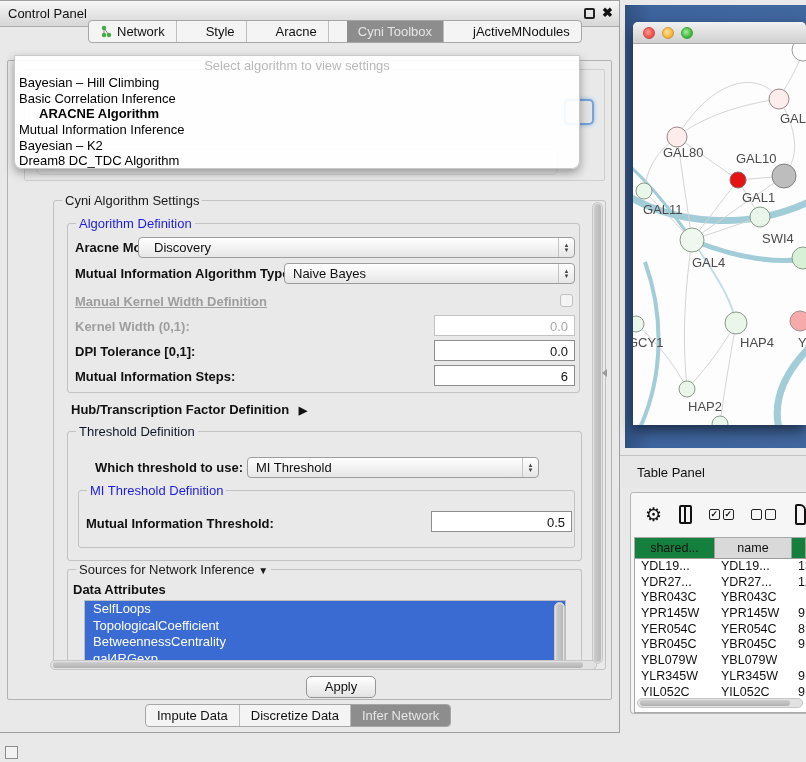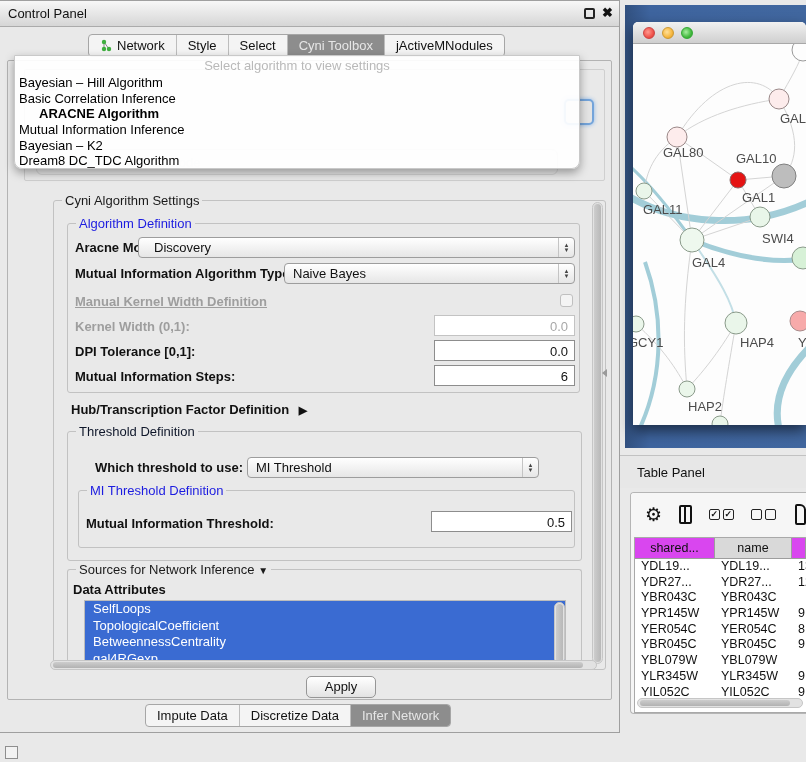--- a/index.html
+++ b/index.html
@@ -20,21 +20,21 @@
             border:2px solid #222;border-radius:2px;}
   .tb-close{position:absolute;right:6px;top:4px;font-size:13px;font-weight:bold;color:#111;}
 
   
   .seg{display:flex;border:1px solid #a6a6a6;border-radius:4px;background:#f4f4f4;
        overflow:hidden;font-size:13px;color:#111;}
   .seg .tab{padding:3px 11px;border-right:1px solid #bdbdbd;display:flex;
             align-items:center;gap:4px;white-space:nowrap;}
   .seg .tab:last-child{border-right:none;}
   .seg .tab.active{background:#8d8d8d;color:#e6e6e6;}
-  .cp-tabs{left:88px;top:33px;}
+  .cp-tabs{left:88px;top:19px;gap:18px;}
   .bottom-tabs{left:145px;top:703px;}
 
   .cp-content{left:7px;top:59px;width:605px;height:640px;
               border:1px solid #b3b3b3;border-radius:2px;background:#e9e9e9;}
 
   
   .ghost-box{left:16px;top:8px;width:581px;height:112px;border:1px solid #cfcfcf;
              border-radius:2px;z-index:0;}
   .ghost-legend{left:24px;top:18px;font-size:13px;color:#d2d6d9;font-weight:bold;z-index:0;}
   .ghost-combo{left:28px;top:88px;width:522px;height:26px;border:1px solid #d4d4d4;
@@ -130,21 +130,21 @@
   .cb{width:11px;height:11px;border:1.5px solid #222;border-radius:2px;font-size:9px;
       line-height:9px;text-align:center;color:#111;font-weight:bold;}
   .doc-icon{width:15px;height:21px;border:2px solid #111;border-radius:2px 6px 2px 2px;
             margin-left:2px;}
 
   .tp-table{position:absolute;left:3px;top:44px;right:0;bottom:0;background:#fff;
             border:1px solid #a9a9a9;border-right:none;overflow:hidden;}
   .th-row{display:flex;height:21px;border-bottom:1px solid #9d9d9d;font-size:12.5px;color:#111;}
   .th{display:flex;align-items:center;justify-content:center;border-right:1px solid #9d9d9d;
       height:100%;}
-  .th.blue{background:#d946ef;}
+  .th.blue{background:#15803d;}
   .th.gray{background:#d9d9d9;}
   .tr{display:flex;height:15.7px;font-size:12.5px;color:#111;background:#fff;}
   .td{padding-left:6px;white-space:nowrap;overflow:hidden;}
 
   .float-icon{left:5px;top:746px;width:13px;height:13px;border:1.5px solid #8e8e8e;
               background:#f2f2f2;}
 </style>
 </head>
 <body>
 
@@ -163,21 +163,21 @@
         <circle cx="4" cy="3" r="2.2" fill="#3fae3f"></circle>
         <circle cx="4" cy="10" r="2.2" fill="#3fae3f"></circle>
         <circle cx="9" cy="10" r="2.2" fill="#3fae3f"></circle>
       </svg>
       <span>Network</span>
     </div>
     <div class="tab">
         <span>Style</span>
       </div>
     <div class="tab">
-        <span>Select</span>
+        <span>Aracne</span>
       </div>
     <div class="tab active">
         <span>Cyni Toolbox</span>
       </div>
     <div class="tab">
         <span>jActiveMNodules</span>
       </div>
   </div>
 
   <div class="abs cp-content">
@@ -273,21 +273,21 @@
 
     <div class="hscroll" style="left:42px;top:599px;width:547px;">
         <div class="thumb" style="width:530px;"></div>
       </div>
 
     <div class="apply-btn" style="left:261px;top:615px;">Apply</div>
   </div>
 
   <div class="abs algo-popup">
     <div class="algo-ph">Select algorithm to view settings</div>
-    <div class="algo-item">Bayesian – Hill Algorithm</div>
+    <div class="algo-item">Bayesian – Hill Climbing</div>
     <div class="algo-item">Basic Correlation Inference</div>
     <div class="algo-item bold">ARACNE Algorithm</div>
     <div class="algo-item">Mutual Information Inference</div>
     <div class="algo-item">Bayesian – K2</div>
     <div class="algo-item">Dream8 DC_TDC Algorithm</div>
   </div>
 
   <div class="abs seg bottom-tabs">
     <div class="tab">
         <span>Impute Data</span>

